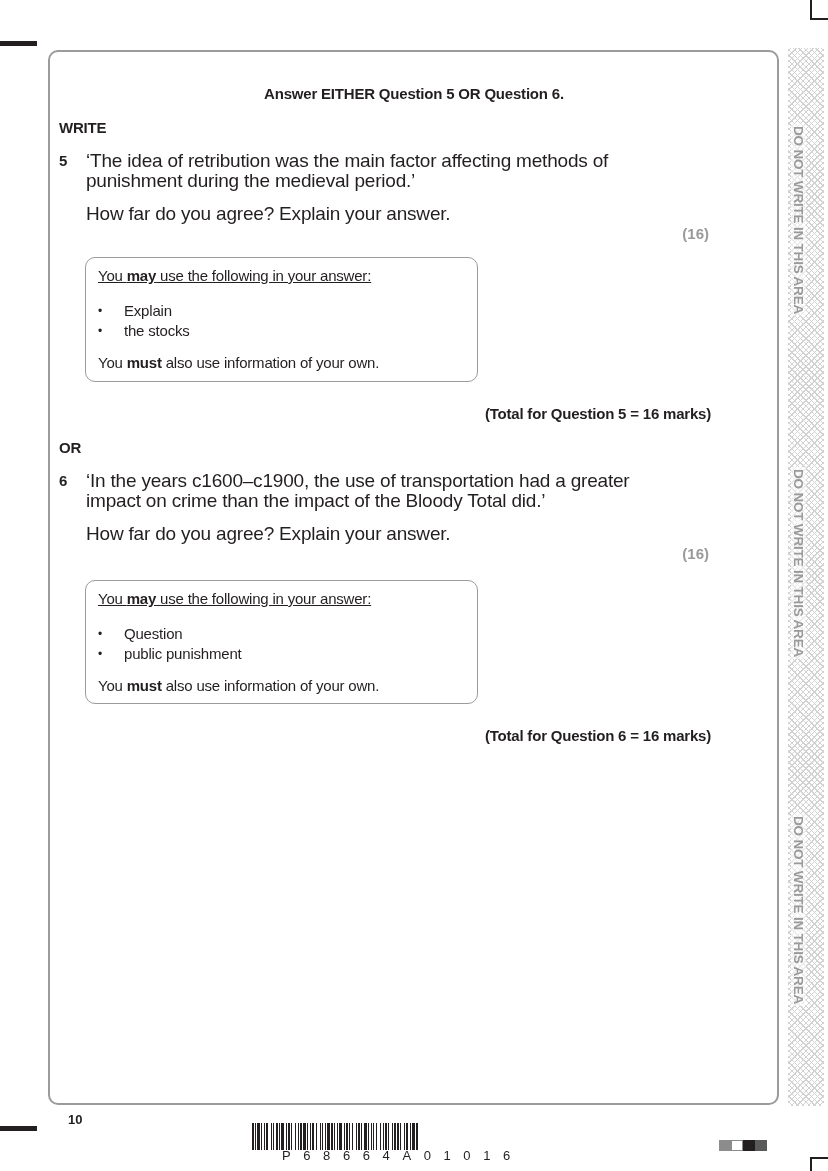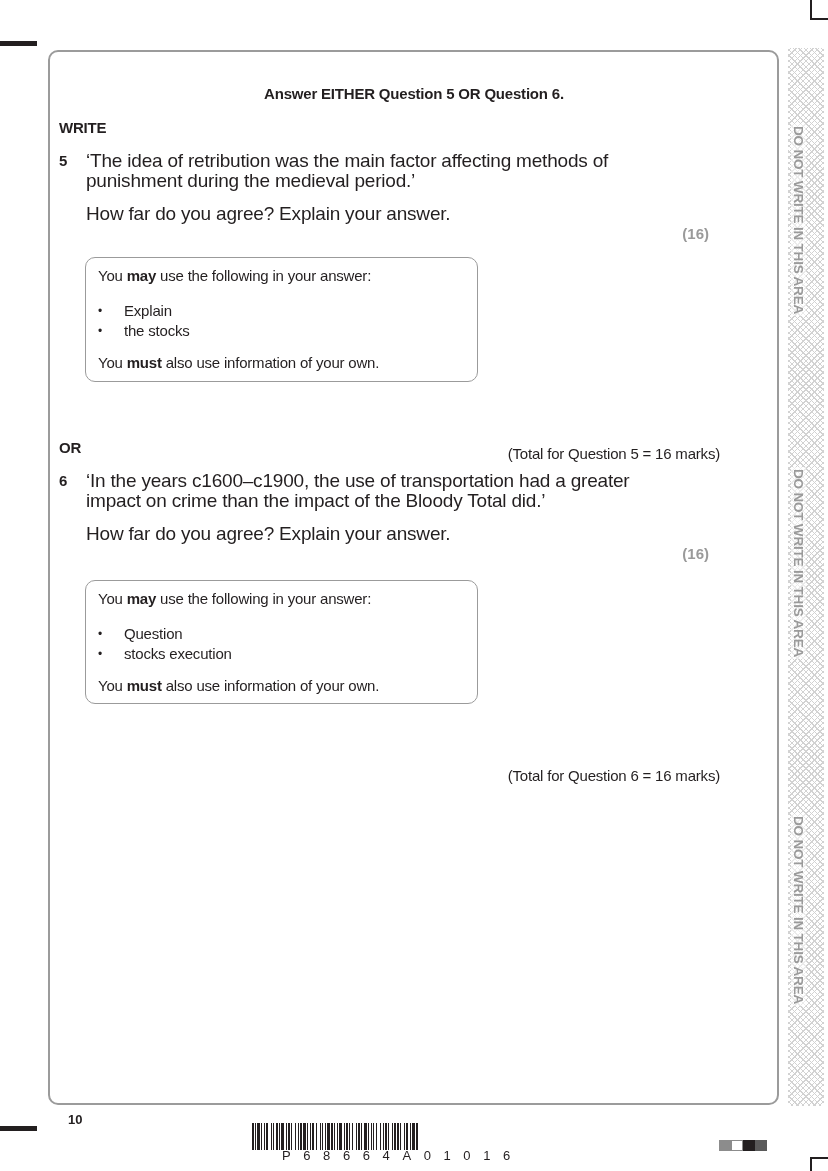--- a/index.html
+++ b/index.html
@@ -17,23 +17,23 @@
   }
   .margin-text { position:absolute; left:806px; transform-origin:0 0; transform:rotate(90deg);
     font-weight:bold; font-size:13.5px; color:#9a9a9a; white-space:nowrap; letter-spacing:-0.2px;
     background:rgba(255,255,255,0.55); padding:0 2px; }
   .mt1 { top:124px; } .mt2 { top:467px; } .mt3 { top:814px; }
   .heading { position:absolute; left:0; width:828px; top:85px; text-align:center; font-weight:bold; font-size:15px; letter-spacing:-0.2px; }
   .label { position:absolute; left:59px; font-weight:bold; font-size:15px; letter-spacing:-0.2px; }
   .qnum { position:absolute; left:59px; font-weight:bold; font-size:15px; }
   .qtext { position:absolute; left:86px; width:600px; font-size:19px; line-height:20px; letter-spacing:-0.2px; }
   .marks { position:absolute; right:119px; font-size:15px; font-weight:bold; color:#9a9a9a; }
-  .total { position:absolute; right:108px; font-size:15px; font-weight:normal; letter-spacing:-0.2px;margin-top:40px; }
+  .total { position:absolute; right:117px; font-size:15px; font-weight:bold; letter-spacing:-0.2px; }
   .hintbox { position:absolute; left:85px; width:393px; border:1.5px solid #9b9b9b; border-radius:10px; box-sizing:border-box; font-size:15px; letter-spacing:-0.2px; }
-  .hint-intro { position:absolute; left:12px; top:9px; white-space:nowrap; }
+  .hint-intro { position:absolute; left:12px; top:9px; white-space:nowrap;text-decoration:underline; }
   .hint-list { position:absolute; left:12px; top:43px; margin:0; padding:0; list-style:none; }
   .hint-list li { height:20px; line-height:20px; position:relative; padding-left:26px; white-space:nowrap; }
   .hint-list li .bullet { position:absolute; left:0; top:0; font-size:12px; }
   .hint-outro { position:absolute; left:12px; top:96px; white-space:nowrap; }
   .page-num { position:absolute; left:68px; top:1112px; font-weight:bold; font-size:13px; }
   .barcode { position:absolute; left:252px; top:1123px; width:324px; height:27px; display:flex; align-items:stretch; }
   .barcode span { display:block; background:#231f20; height:100%; }
   .barcode-text { position:absolute; left:282px; top:1148px; width:270px; font-size:13px; letter-spacing:12.6px; color:#231f20; white-space:nowrap; font-family:"Liberation Sans", sans-serif; }
   .color-bar { position:absolute; left:719px; top:1140px; display:flex; height:11px; }
   .color-bar div { width:12px; height:11px; box-sizing:border-box; }
@@ -77,21 +77,21 @@
 
 <div>
   <div class="qnum" style="top:472px;">6</div>
   <div class="qtext" style="top:471px; width:590px;">‘In the years c1600–c1900, the use of transportation had a greater impact on crime than the impact of the Bloody Total did.’</div>
   <div class="qtext" style="top:524px;">How far do you agree? Explain your answer.</div>
   <div class="marks" style="top:545px;">(16)</div>
   <div class="hintbox" style="top:580px; height:124px;">
     <div class="hint-intro"><span>You </span><b>may</b><span> use the following in your answer:</span></div>
     <ul class="hint-list">
       <li><span class="bullet">•</span><span>Question</span></li>
-      <li><span class="bullet">•</span><span>stocks execution</span></li>
+      <li><span class="bullet">•</span><span>public punishment</span></li>
     </ul>
     <div class="hint-outro"><span>You </span><b>must</b><span> also use information of your own.</span></div>
   </div>
   <div class="total" style="top:727px;">(Total for Question 6 = 16 marks)</div>
 </div>
 
 <div class="page-num">10</div>
 <div class="barcode" id="barcode">
     <span style="width: 2px;"></span>
     <span style="width: 1px; background: transparent;"></span>

